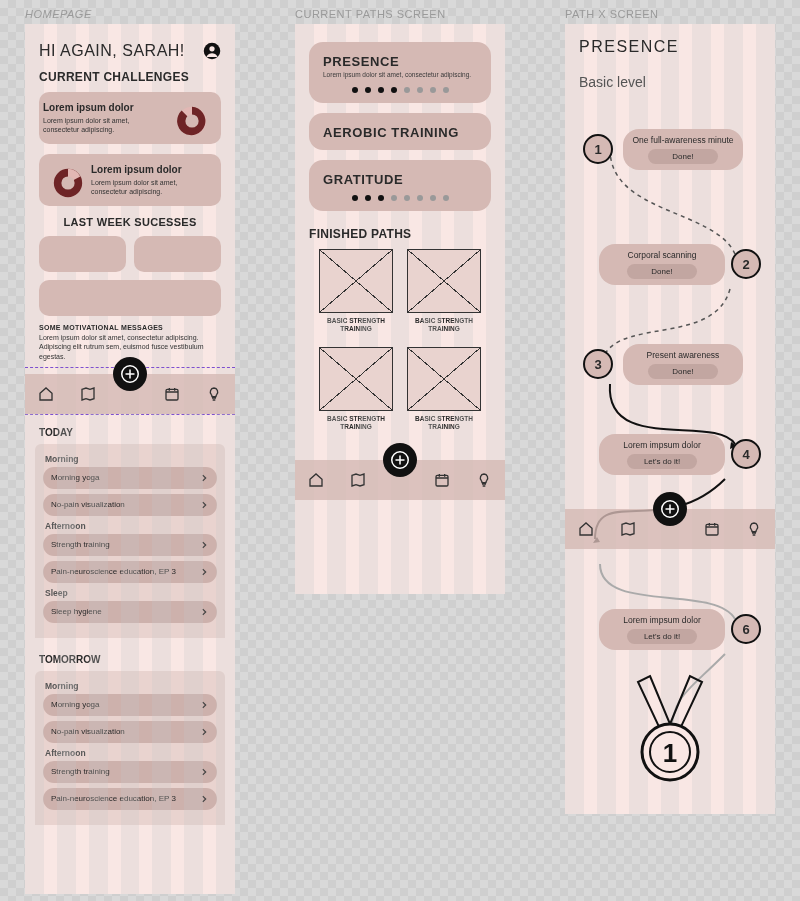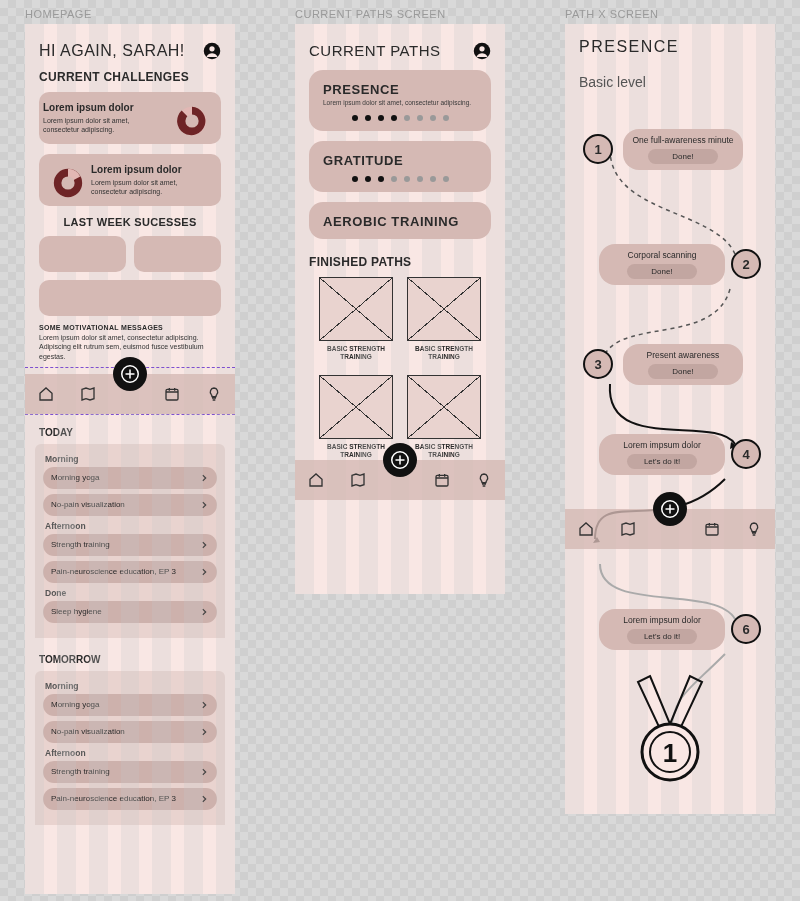--- a/index.html
+++ b/index.html
@@ -124,21 +124,21 @@
   }
   .path-svg{ position:absolute; inset:0; width:100%; height:100%; pointer-events:none;}
   .medal{
     position:absolute; left:50%; transform:translateX(-50%);
     bottom:10px; width:80px; height:110px;
   }
 </style>
 </head>
 <body>
 
-<div class="frame-label" style="left:25px; top:8px;">HOMEPAGE</div>
+<div class="frame-label" style="left:25px; top:8px;font-style:italic;">HOMEPAGE</div>
 <div class="frame-label" style="left:295px; top:8px;">CURRENT PATHS SCREEN</div>
 <div class="frame-label" style="left:565px; top:8px;">PATH X SCREEN</div>
 
 <div class="frame" style="left:25px; top:24px; width:210px; height:870px;">
   <div class="grid-cols">
       <span></span>
       <span></span>
       <span></span>
       <span></span>
       <span></span>
@@ -240,21 +240,21 @@
             <path d="M9 5l7 7-7 7"></path>
           </svg>
         </div>
       <div class="act-row">
           <span>Pain-neuroscience education, EP 3</span>
           <svg class="chev" viewBox="0 0 24 24" fill="none" stroke="currentColor" stroke-width="3">
             <path d="M9 5l7 7-7 7"></path>
           </svg>
         </div>
 
-      <div class="tod-label">Done</div>
+      <div class="tod-label">Sleep</div>
       <div class="act-row">
           <span>Sleep hygiene</span>
           <svg class="chev" viewBox="0 0 24 24" fill="none" stroke="currentColor" stroke-width="3">
             <path d="M9 5l7 7-7 7"></path>
           </svg>
         </div>
     </div>
   </div>
 
   <div class="sched-group">
@@ -296,60 +296,52 @@
       <span></span>
       <span></span>
       <span></span>
       <span></span>
       <span></span>
       <span></span>
       <span></span>
     </div>
 
   <div class="s2-top" style="position:relative;">
-    <div class="greet-row">
-      <div class="greet" style="font-size:15px">CURRENT PATHS</div>
-      <svg class="profile-icon" viewBox="0 0 24 24" fill="#111">
-          <circle cx="12" cy="12" r="11" fill="#111"></circle>
-          <circle cx="12" cy="9" r="3.5" fill="#f9e7e4"></circle>
-          <path d="M4.5 20c1.5-4 5-5 7.5-5s6 1 7.5 5" fill="#f9e7e4"></path>
-        </svg>
-    </div>
 
     <div class="path-card">
       <div class="path-title">PRESENCE</div>
       <div class="path-desc">Lorem ipsum dolor sit amet, consectetur adipiscing.</div>
       <div class="dots">
         <span class="dot on"></span>
           <span class="dot on"></span>
           <span class="dot on"></span>
           <span class="dot on"></span>
         <span class="dot"></span>
           <span class="dot"></span>
           <span class="dot"></span>
           <span class="dot"></span>
       </div>
     </div>
 
     <div class="path-card">
+      <div class="path-title">AEROBIC TRAINING</div>
+    </div>
+
+    <div class="path-card">
       <div class="path-title">GRATITUDE</div>
       <div class="dots">
         <span class="dot on"></span>
           <span class="dot on"></span>
           <span class="dot on"></span>
         <span class="dot"></span>
           <span class="dot"></span>
           <span class="dot"></span>
           <span class="dot"></span>
           <span class="dot"></span>
       </div>
-    </div>
-
-    <div class="path-card">
-      <div class="path-title">AEROBIC TRAINING</div>
     </div>
 
     <h2 class="section" style="margin-top:16px">FINISHED PATHS</h2>
   </div>
 
   <div class="fin-grid">
     <div class="fin-item">
         <div class="fin-box"></div>
         <div class="fin-cap">BASIC STRENGTH TRAINING</div>
       </div>

